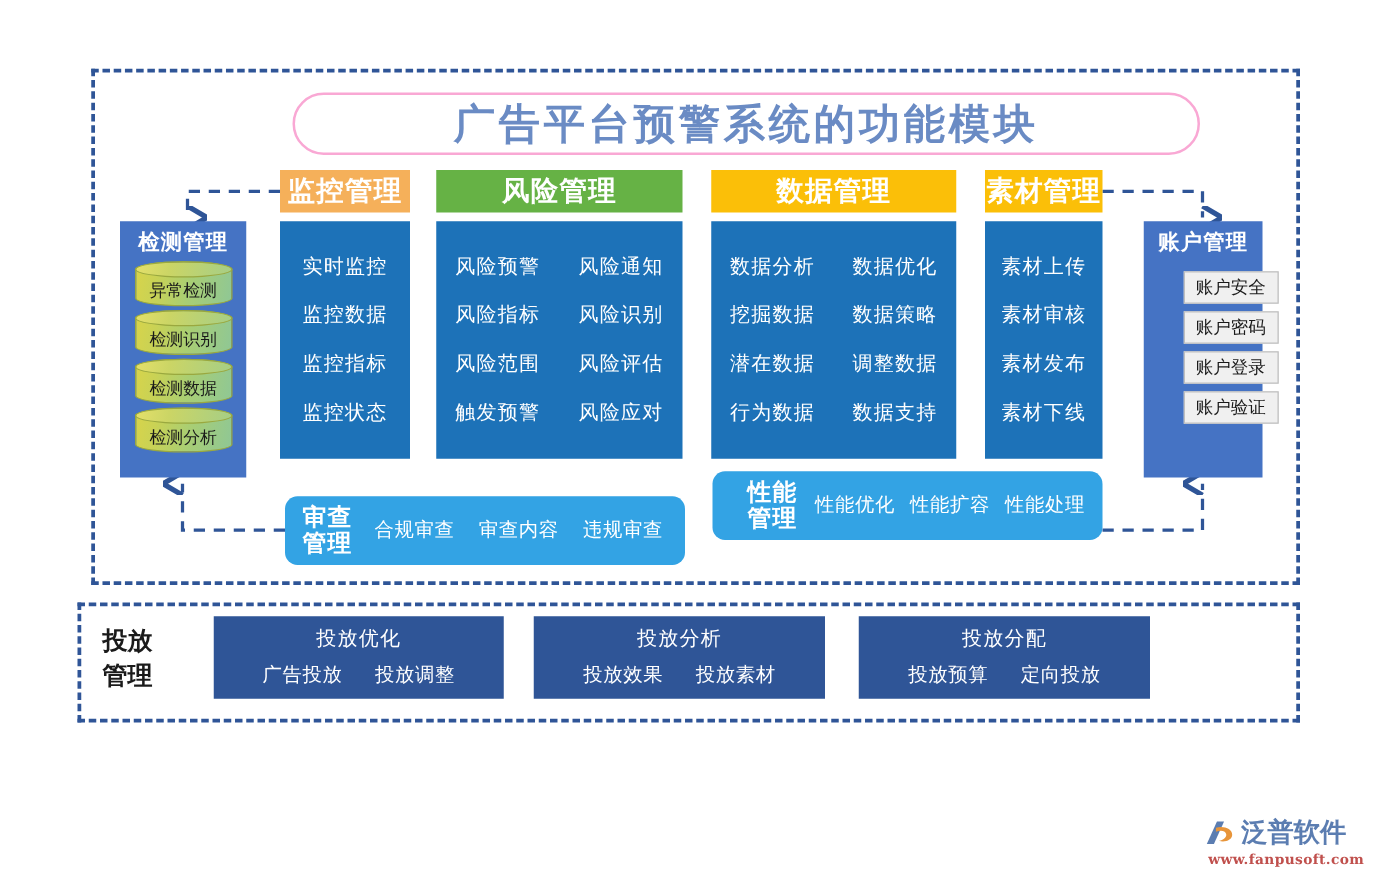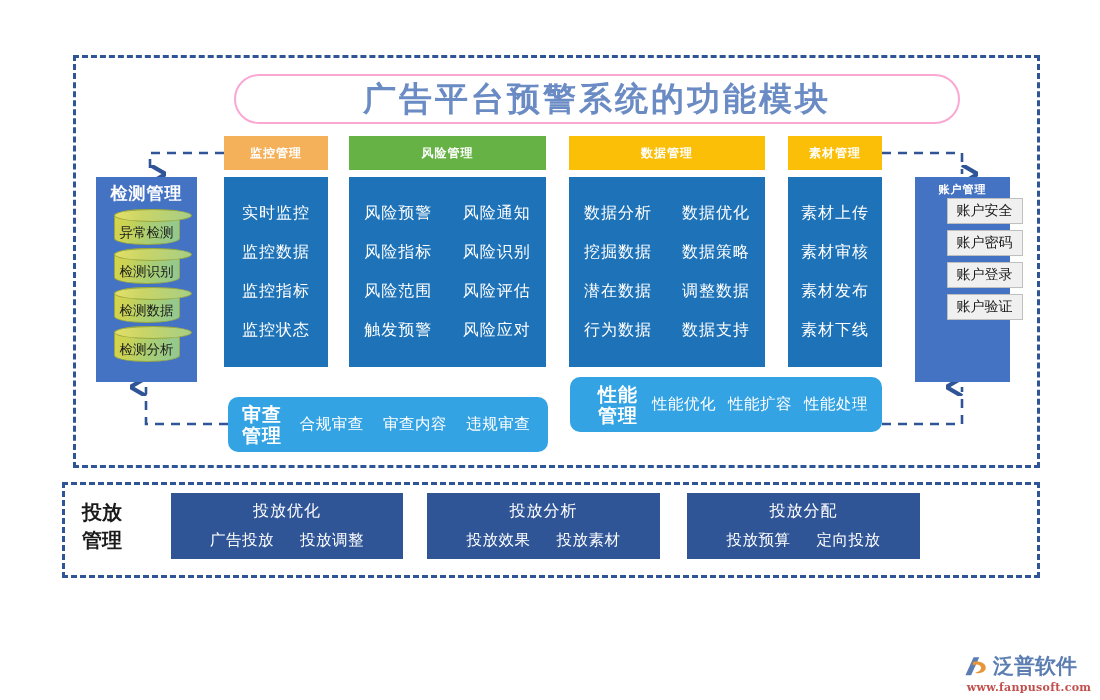--- a/index.html
+++ b/index.html
@@ -26,21 +26,21 @@
     display:flex;align-items:center;justify-content:center;box-sizing:border-box;
   }
   .title-text{
     font-size:33px;font-weight:bold;color:#6A8BC4;letter-spacing:3px;
     font-family:"DejaVu Serif","Liberation Serif",serif;
   }
 
   
   .chip{
     position:absolute;height:34px;display:flex;align-items:center;justify-content:center;
-    color:#ffffff;font-weight:bold;font-size:12px;letter-spacing:1px;
+    color:#ffffff;font-weight:bold;font-size:22px;letter-spacing:1px;
     font-family:"DejaVu Serif","Liberation Serif",serif;box-sizing:border-box;
   }
   .chip-monitor{left:224px;top:136px;width:104px;background:#F5B05A;}
   .chip-risk{left:349px;top:136px;width:197px;background:#66B245;}
   .chip-data{left:569px;top:136px;width:196px;background:#FBBF08;}
   .chip-asset{left:788px;top:136px;width:94px;background:#FBBF08;}
 
   
   .panel{
     position:absolute;background:#1D72B8;box-sizing:border-box;
@@ -66,21 +66,21 @@
     position:absolute;left:96px;top:177px;width:101px;height:205px;
     background:#4573C4;box-sizing:border-box;padding-top:5px;
   }
   .mod-detect-title{
     color:#ffffff;font-weight:bold;font-size:17px;text-align:center;
     letter-spacing:1px;margin-bottom:4px;
     font-family:"DejaVu Serif","Liberation Serif",serif;
   }
   .cyl-wrap{display:flex;flex-direction:column;align-items:center;gap:3px;}
   .cyl{
-    position:relative;width:66px;height:36px;
+    position:relative;width:78px;height:36px;
     background:linear-gradient(100deg,#D8D44A 0%,#C9D255 22%,#A9CE73 55%,#8FC795 100%);
     border:1px solid #9AA83F;border-radius:50%/18% 18% 18% 18%;
     box-sizing:border-box;
   }
   .cyl::before{
     content:"";position:absolute;left:-1px;top:-1px;width:78px;height:13px;
     background:linear-gradient(100deg,#E4E06A 0%,#CBD565 35%,#A6CE86 100%);
     border:1px solid #9AA83F;border-radius:50%;box-sizing:border-box;
   }
   .cyl-label{
@@ -89,22 +89,22 @@
     font-size:13.5px;color:#1A1A1A;letter-spacing:0px;
     font-family:"DejaVu Sans","Liberation Sans",sans-serif;
   }
 
   
   .mod-account{
     position:absolute;left:915px;top:177px;width:95px;height:205px;
     background:#4573C4;box-sizing:border-box;padding-top:5px;
   }
   .mod-account-title{
-    color:#ffffff;font-weight:bold;font-size:11px;text-align:center;
-    letter-spacing:1px;margin-bottom:1px;
+    color:#ffffff;font-weight:bold;font-size:17px;text-align:center;
+    letter-spacing:1px;margin-bottom:12px;
     font-family:"DejaVu Serif","Liberation Serif",serif;
   }
   .acct-wrap{display:flex;flex-direction:column;align-items:center;gap:6px;padding-left:44px;}
   .acct-item{
     width:76px;height:26px;background:#F0F0F0;border:1px solid #BFBFBF;
     display:flex;align-items:center;justify-content:center;
     font-size:14px;color:#1A1A1A;box-sizing:border-box;
     font-family:"DejaVu Sans","Liberation Sans",sans-serif;
   }
 

